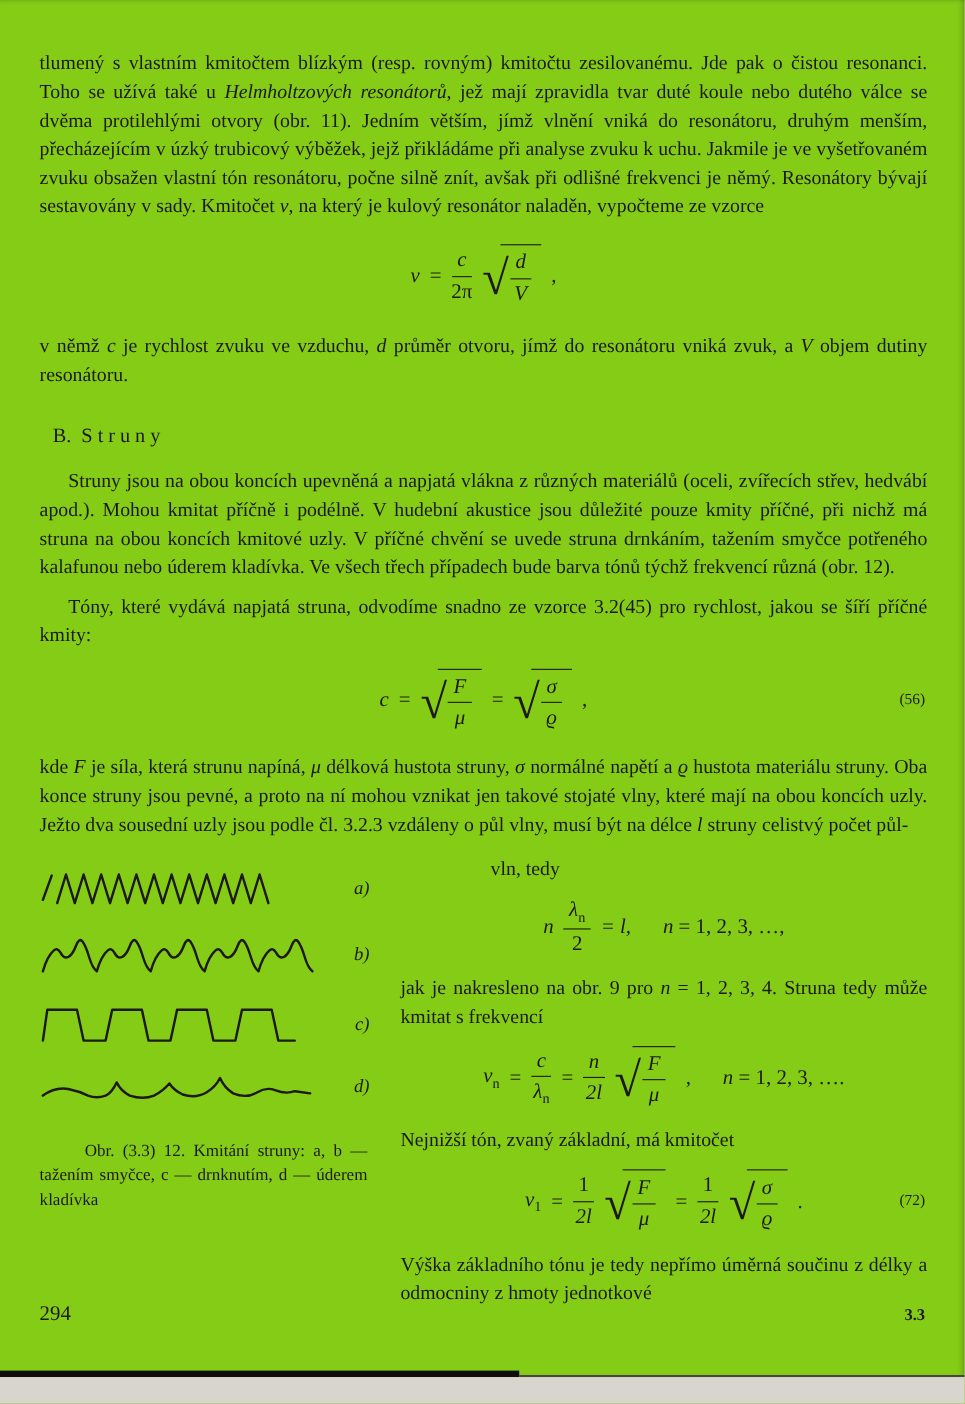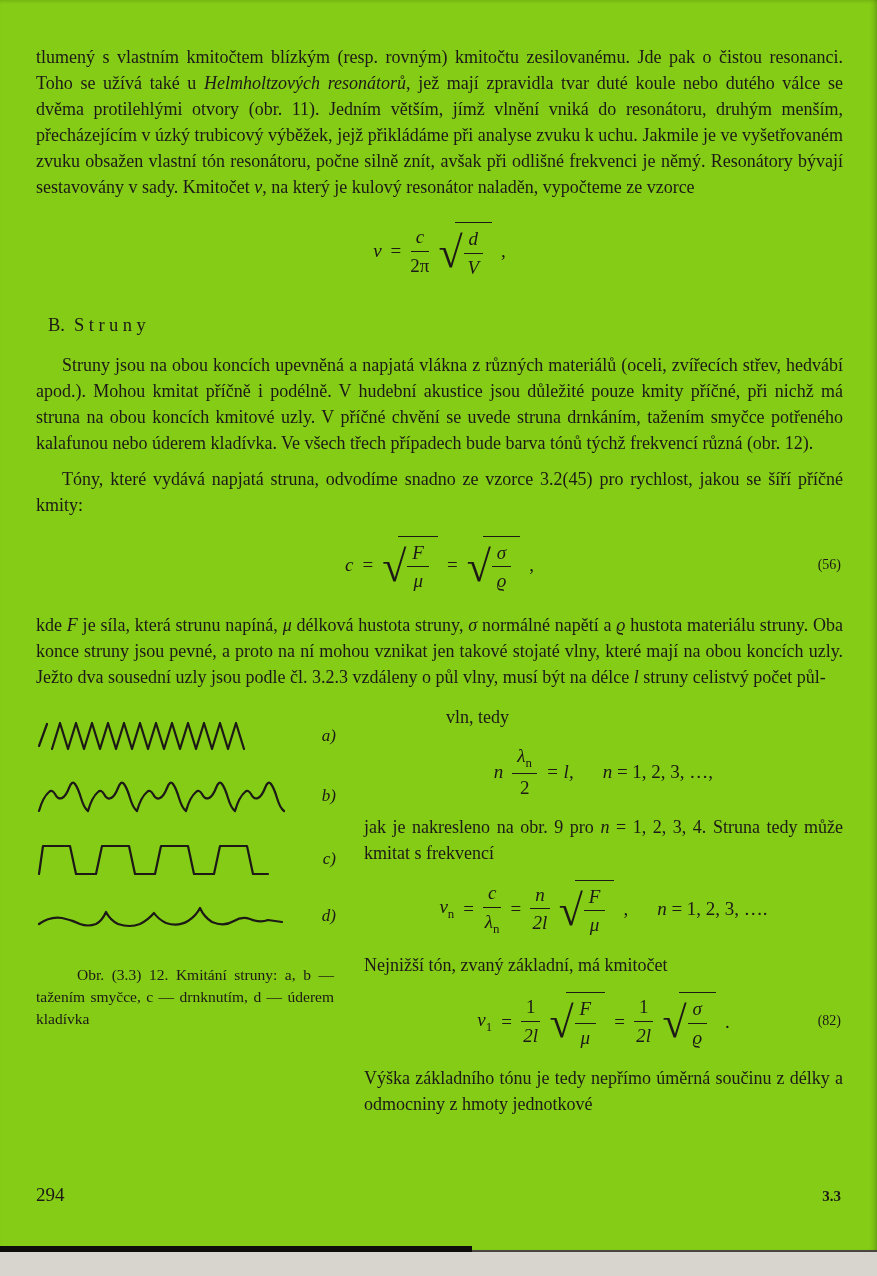--- a/index.html
+++ b/index.html
@@ -87,20 +87,21 @@
             <span class="frac">
               <i class="num">d</i>
               <i class="den">V</i>
             </span>
           </span>
       </span>
       <span>,</span>
     </span>
   </div>
 
+  <p class="j"><span>v němž </span><i>c</i><span> je rychlost zvuku ve vzduchu, </span><i>d</i><span> průměr otvoru, jímž do resonátoru vniká zvuk, a </span><i>V</i><span> objem dutiny resonátoru.</span></p>
 
   <div class="section-heading"><span>B.</span><span class="spaced">Struny</span></div>
 
   <p class="j indent">Struny jsou na obou koncích upevněná a napjatá vlákna z různých materiálů (oceli, zvířecích střev, hedvábí apod.). Mohou kmitat příčně i podélně. V hudební akustice jsou důležité pouze kmity příčné, při nichž má struna na obou koncích kmitové uzly. V příčné chvění se uvede struna drnkáním, tažením smyčce potřeného kalafunou nebo úderem kladívka. Ve všech třech případech bude barva tónů týchž frekvencí různá (obr. 12).</p>
 
   <p class="j indent gap-top">Tóny, které vydává napjatá struna, odvodíme snadno ze vzorce 3.2(45) pro rychlost, jakou se šíří příčné kmity:</p>
 
   <div class="formula-row" style="margin:18px 0;">
     <span class="fx">
       <i>c</i>
@@ -240,21 +241,21 @@
             <span class="rs">√</span>
             <span class="rc">
                 <span class="frac">
                   <i class="num">σ</i>
                   <i class="den">ϱ</i>
                 </span>
               </span>
           </span>
           <span>.</span>
         </span>
-        <span class="eqnum">(82)</span>
+        <span class="eqnum">(72)</span>
       </div>
 
       <p class="j">Výška základního tónu je tedy nepřímo úměrná součinu z délky a odmocniny z hmoty jednotkové</p>
 
     </div>
   </div>
 
   <div class="footer">
     <span class="pagenum">294</span>
     <span class="secnum">3.3</span>

